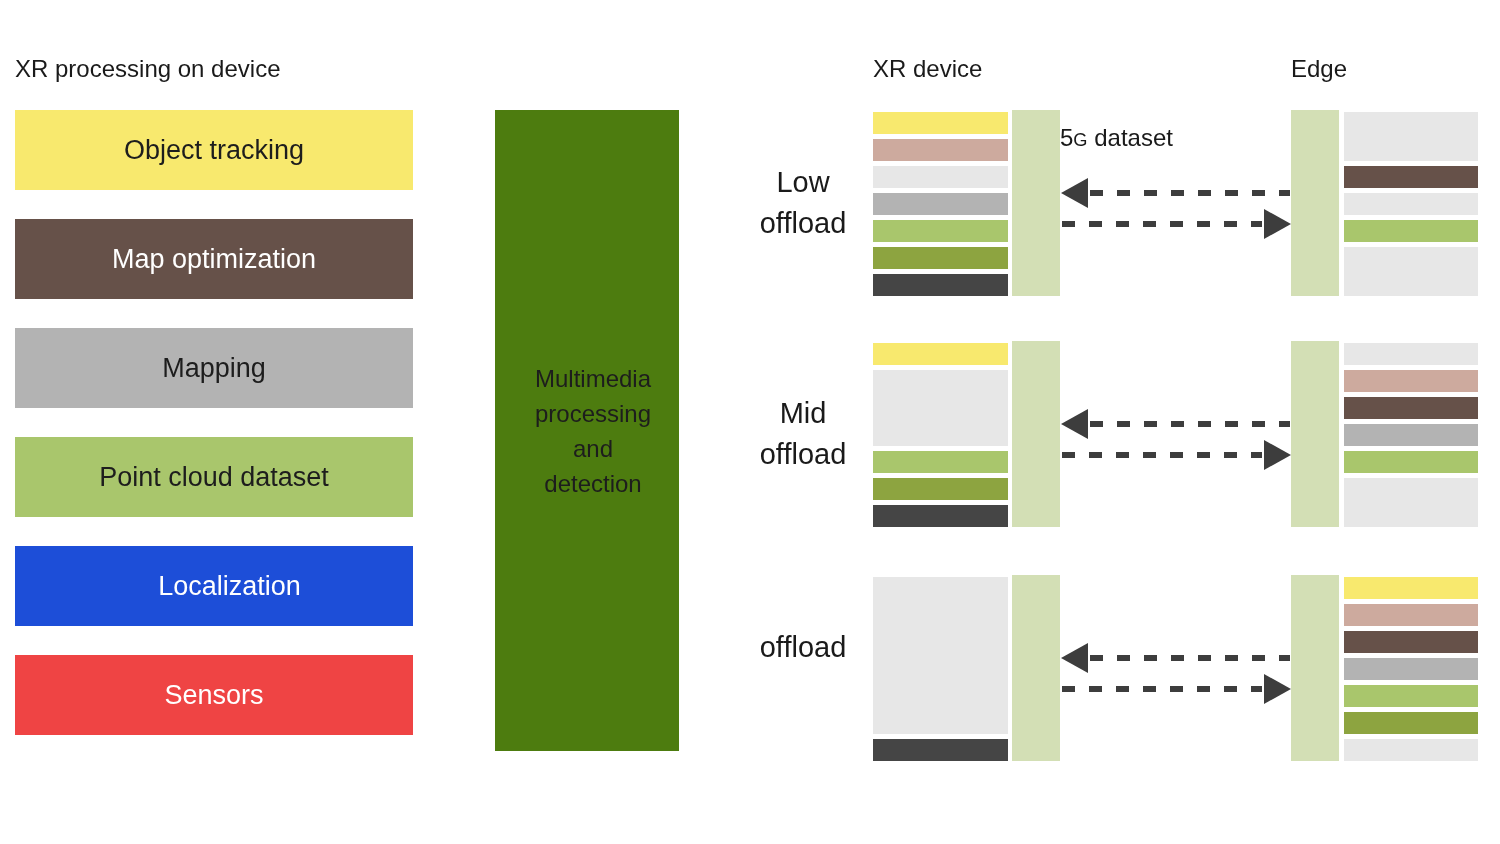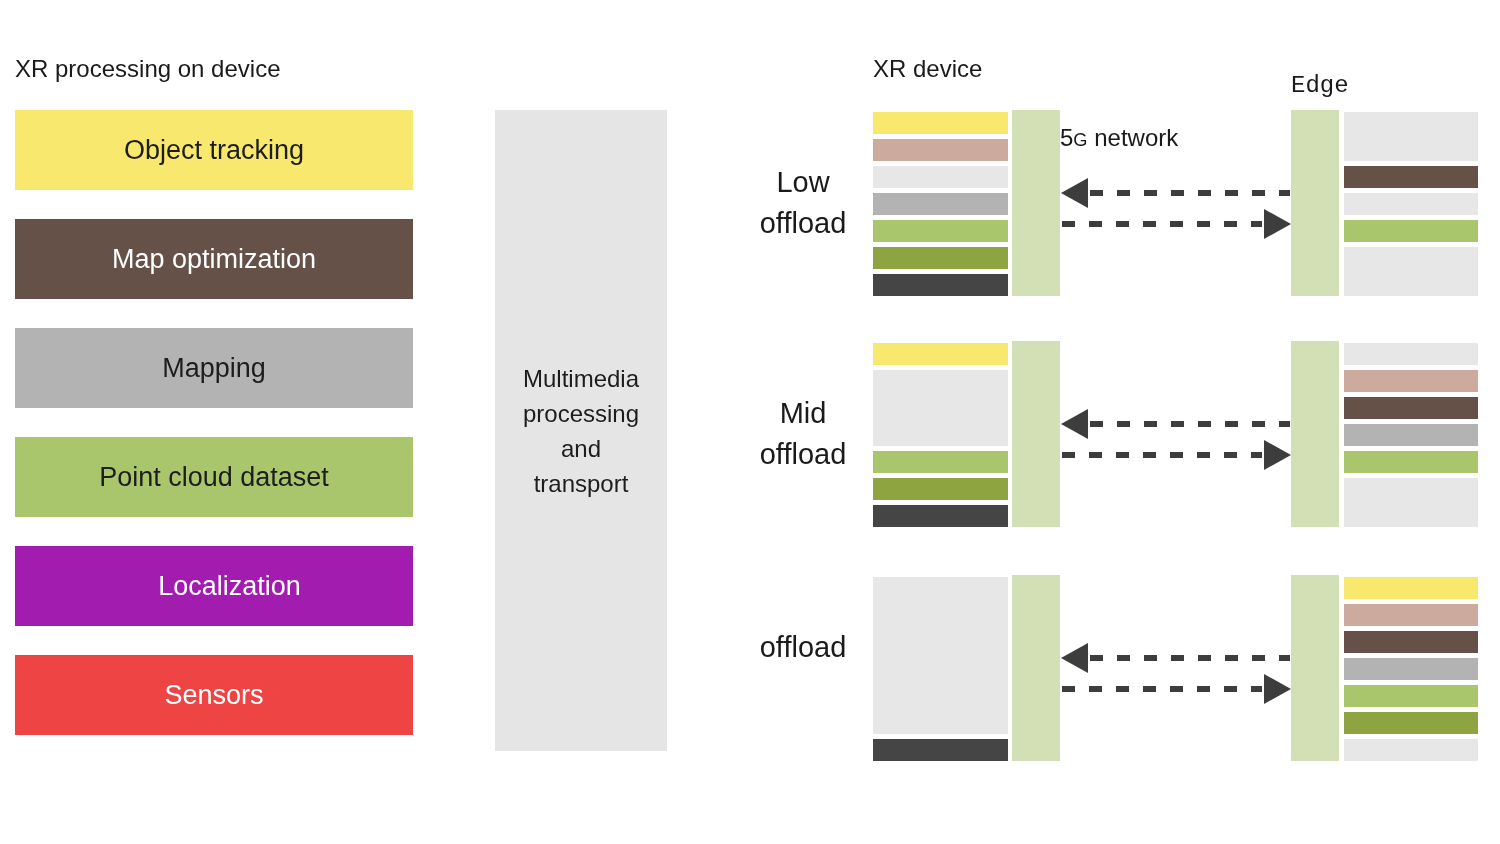--- a/index.html
+++ b/index.html
@@ -3,21 +3,21 @@
 <meta charset="utf-8">
 <style>
   html,body { margin:0; padding:0; background:#ffffff; }
   .page {
     position:relative; width:1500px; height:844px; background:#ffffff;
     font-family:"Liberation Sans", sans-serif; overflow:hidden; color:#1a1a1a;
   }
   .hdr { position:absolute; font-size:24px; color:#1a1a1a; white-space:nowrap; }
   #left-title  { left:15px;  top:55px; width:652px; }
   #device-hdr  { left:873px; top:55px; width:187px; }
-  #edge-hdr    { left:1291px;top:72px; width:187px;font-family:Liberation Mono, monospace; }
+  #edge-hdr    { left:1291px;top:55px; width:187px; }
   #network-lbl { left:1060px;top:124px; width:235px; }
   #network-lbl .small-g { font-size:0.76em; }
 
   .task-stack { position:absolute; left:15px; top:110px; width:398px;
     display:flex; flex-direction:column; gap:29px; }
   .task-bar { height:80px; display:flex; align-items:center; justify-content:center;
     font-size:27px; }
 
   .mm-col { position:absolute; left:495px; top:110px; width:172px; height:641px;
     display:flex; flex-direction:column; align-items:center; justify-content:center;
@@ -61,39 +61,39 @@
       </div>
       <div class="task-bar" style="background-color: rgb(102, 81, 73); color: rgb(255, 255, 255); text-align: right;">
         <span>Map optimization</span>
       </div>
       <div class="task-bar" style="background-color: rgb(179, 179, 179); color: rgb(29, 29, 29);">
         <span>Mapping</span>
       </div>
       <div class="task-bar" style="background-color: rgb(169, 198, 108); color: rgb(29, 29, 29); text-align: right;">
         <span>Point cloud dataset</span>
       </div>
-      <div class="task-bar" style="background-color: #a21caf; color: rgb(255, 255, 255); padding-left: 31px;">
+      <div class="task-bar" style="background-color: #1d4ed8; color: rgb(255, 255, 255); padding-left: 31px;">
         <span>Localization</span>
       </div>
       <div class="task-bar" style="background-color: #ef4444; color: rgb(255, 255, 255);">
         <span>Sensors</span>
       </div>
     </div>
 
-  <div class="mm-col" style="background-color: #e5e5e5;">
+  <div class="mm-col" style="background-color: #4d7c0f; padding-left: 12px;">
     <div>Multimedia</div>
     <div>processing</div>
     <div>and</div>
-    <div>transport</div>
+    <div>detection</div>
   </div>
 
   <div class="hdr" id="device-hdr">XR device</div>
   <div class="hdr" id="edge-hdr">Edge</div>
   <div class="hdr" id="network-lbl">
-    <span>5</span><span class="small-g">G</span><span> network</span>
+    <span>5</span><span class="small-g">G</span><span> dataset</span>
   </div>
 
   <div class="offload-row" id="row-low">
     <div class="row-label">
       <div>Low</div>
       <div>offload</div>
     </div>
     <div class="mini-stack device-stack">
         <div class="mini-bar" style="height: 22px; background-color: rgb(248, 233, 110);"></div>
         <div class="mini-bar" style="height: 22px; background-color: rgb(205, 170, 158);"></div>

